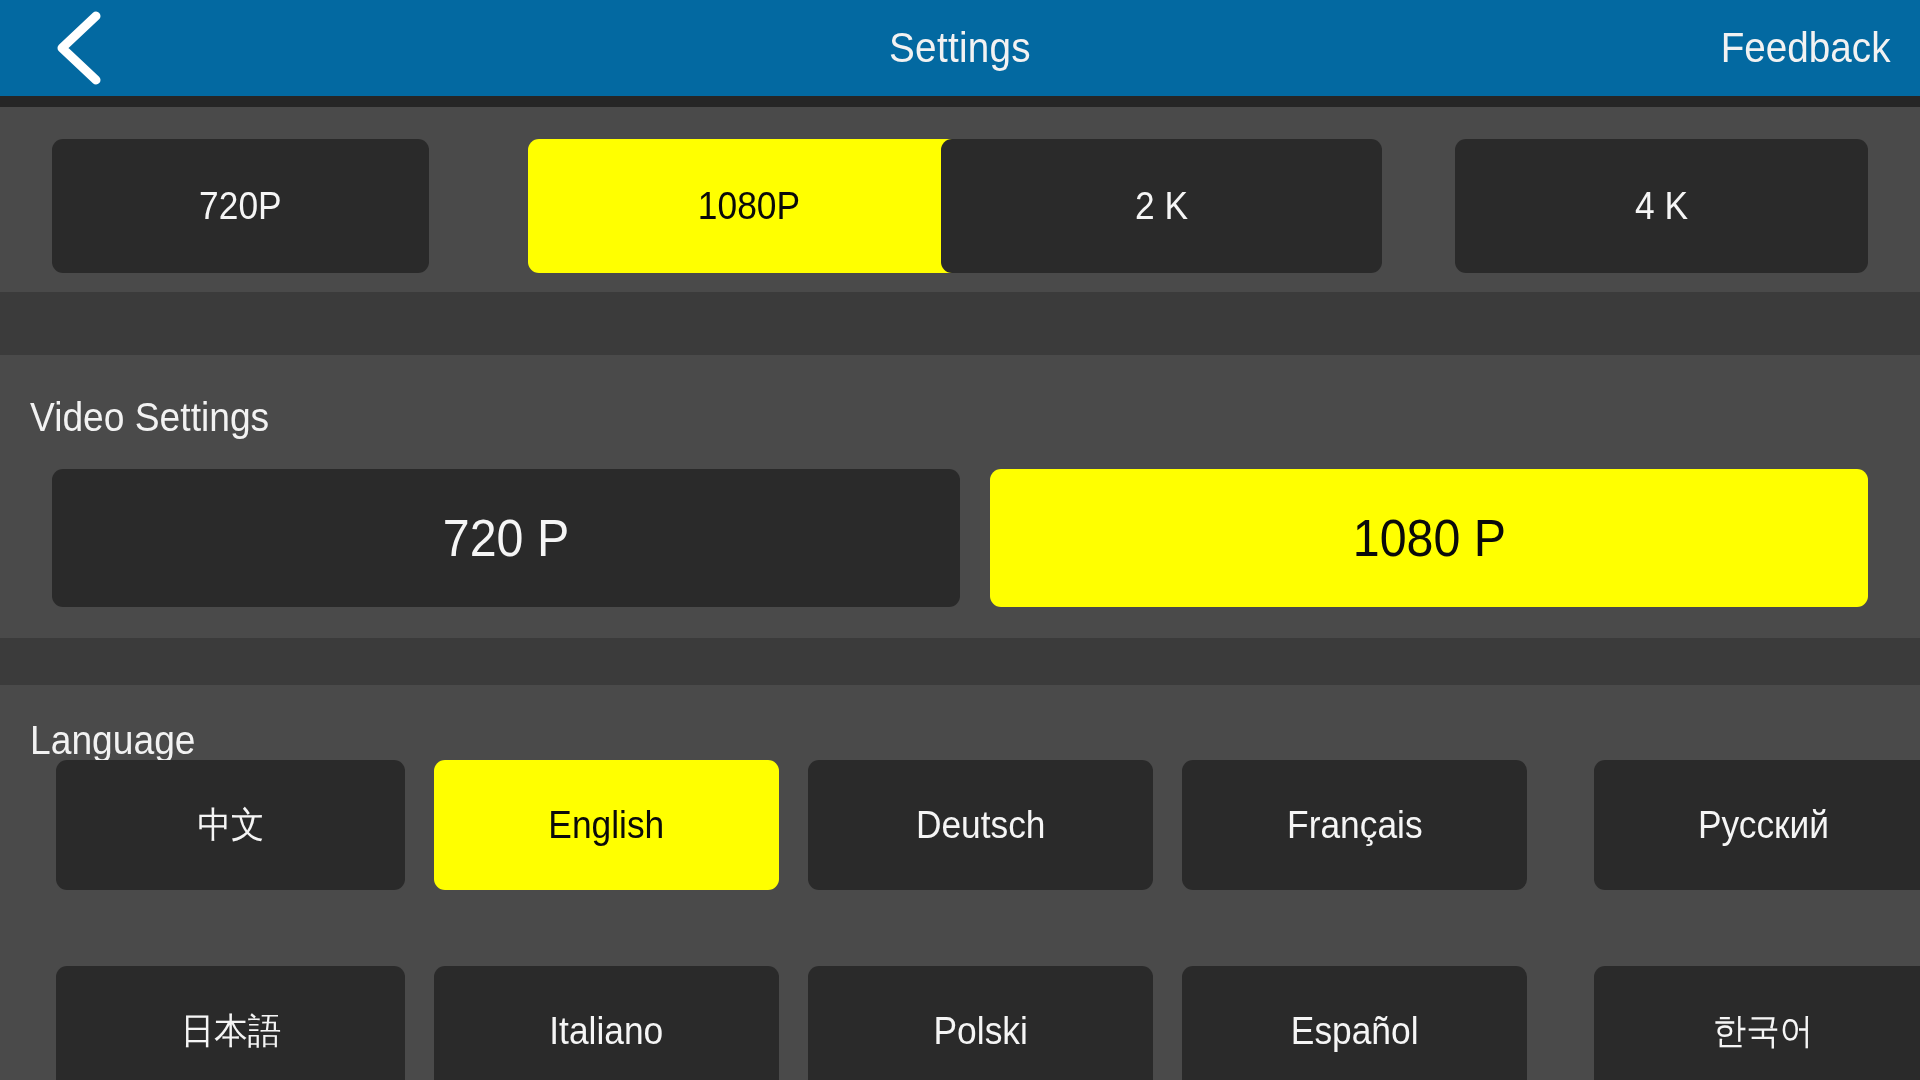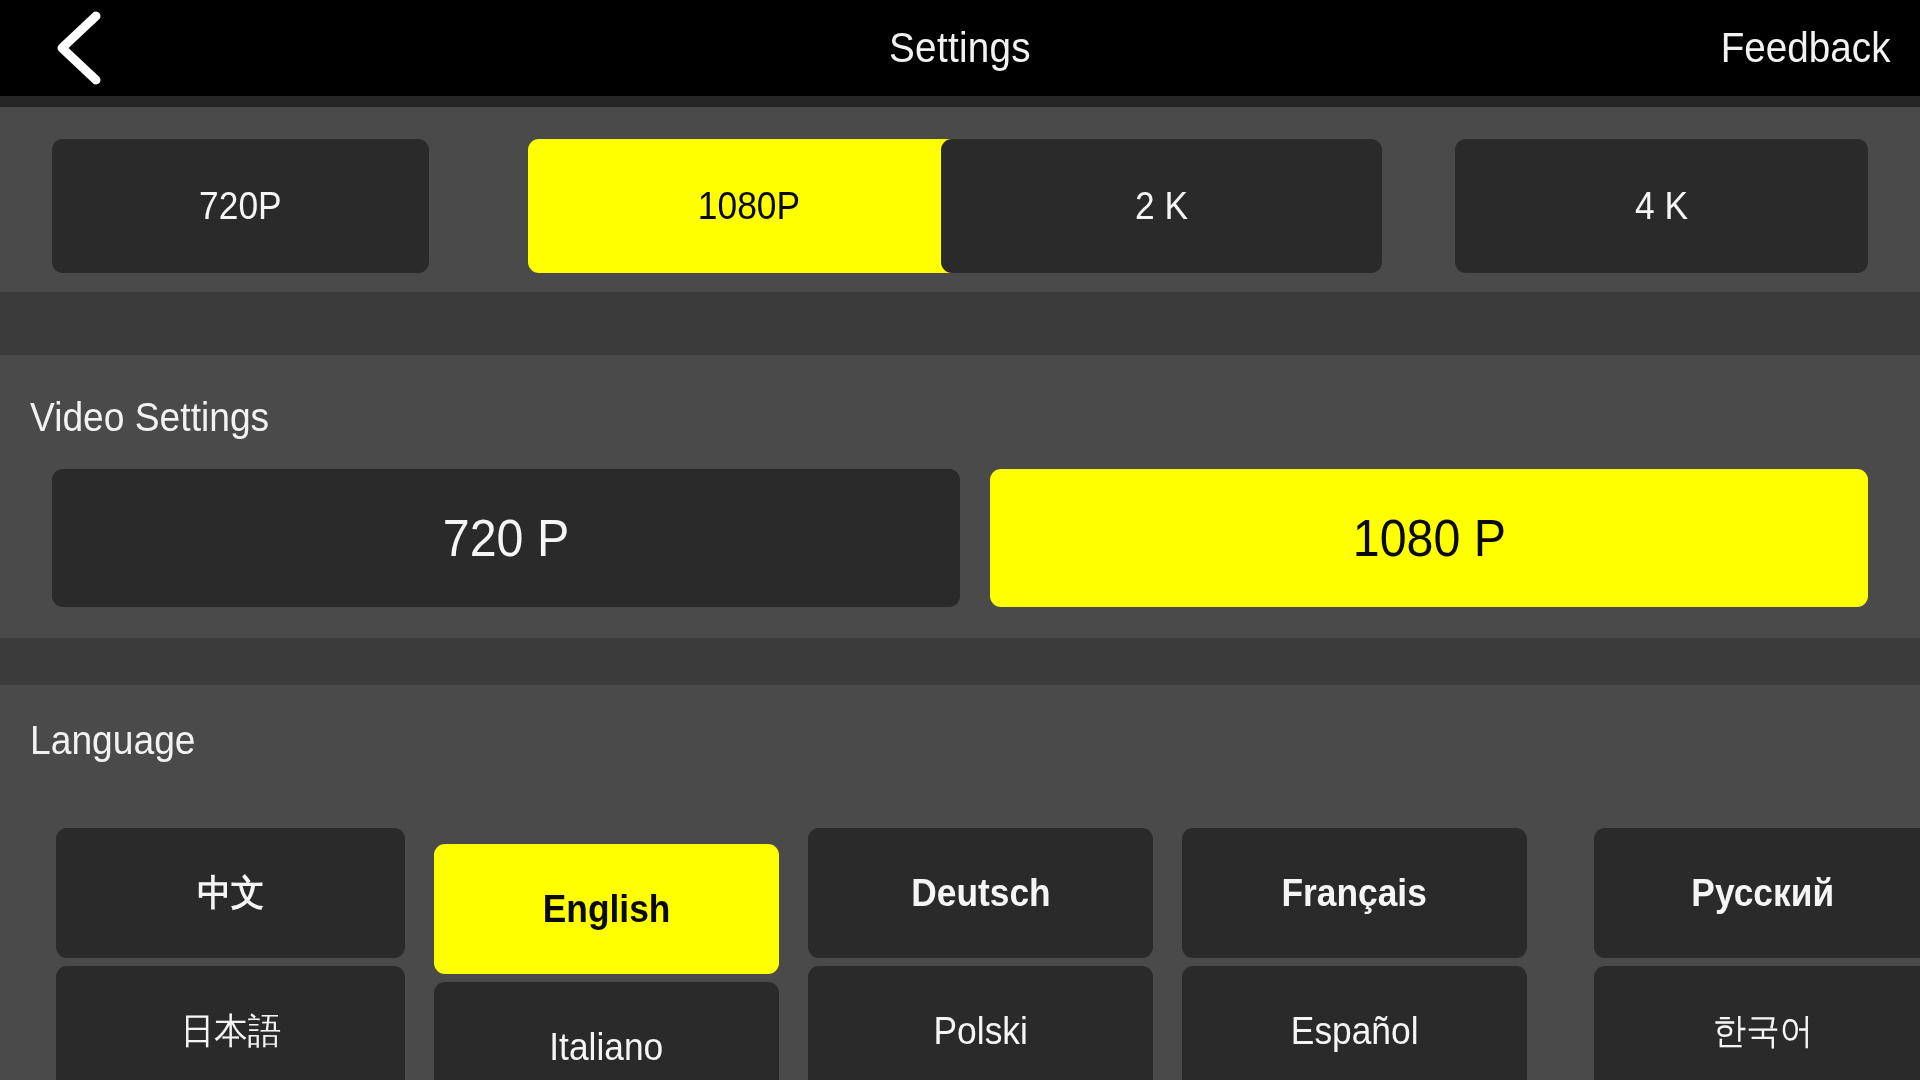--- a/index.html
+++ b/index.html
@@ -8,21 +8,21 @@
     background:#4a4a4a;
     font-family:"Liberation Sans", "DejaVu Sans", sans-serif;
     overflow:hidden;
   }
   #app { position:relative; width:1920px; height:1080px; background:#4a4a4a; }
 
   
   .header {
     position:absolute; top:0; left:0;
     width:1920px; height:96px;
-    background:#000000;
+    background:#0369a1;
   }
   .back-btn {
     position:absolute; left:38px; top:12px;
     width:80px; height:72px;
     display:flex; align-items:center; justify-content:center;
   }
   .chev { display:block; }
   .header-title {
     position:absolute; left:0; top:0;
     width:1920px; height:96px;
@@ -78,24 +78,24 @@
   .res-2 { left:941px;  width:441px; }
   .res-3 { left:1455px; width:413px; }
 
   
   .vid-btn { top:469px; height:138px; font-size:52px; }
   .vid-0 { left:52px;  width:908px; }
   .vid-1 { left:990px; width:878px; }
 
   
   .lang-btn { height:130px; font-size:38px; }
-  .lang-r0 { top:828px;font-weight:bold; }
+  .lang-r0 { top:760px; }
   .lang-r1 { top:966px; }
   .lang-c0 { left:56px;   width:349px; }
-  .lang-c1 { left:434px;  width:345px;margin-top:16px; }
+  .lang-c1 { left:434px;  width:345px; }
   .lang-c2 { left:808px;  width:345px; }
   .lang-c3 { left:1182px; width:345px; }
   .lang-c4 { left:1558px; width:338px;margin-left:36px; }
   .cjk { font-family:"DejaVu Sans", sans-serif; font-size:36px; }
 </style>
 </head>
 <body>
 
 <div id="app">
 

